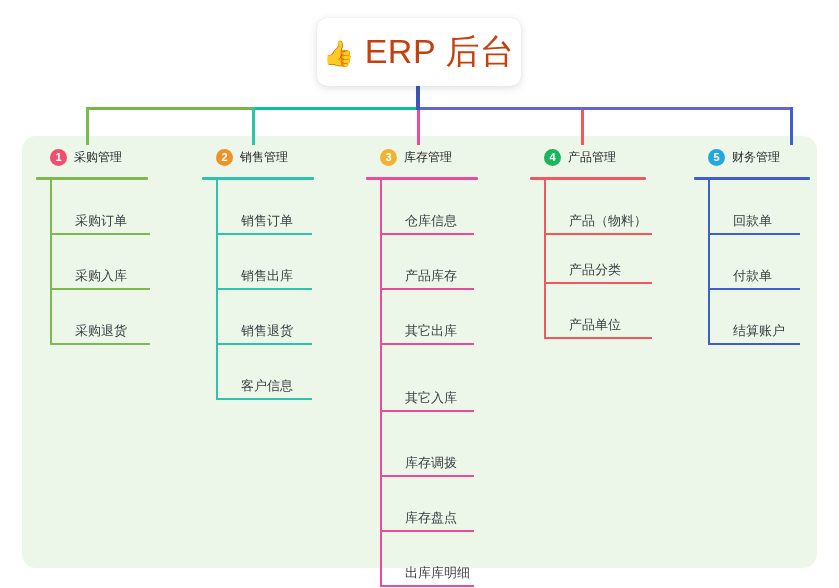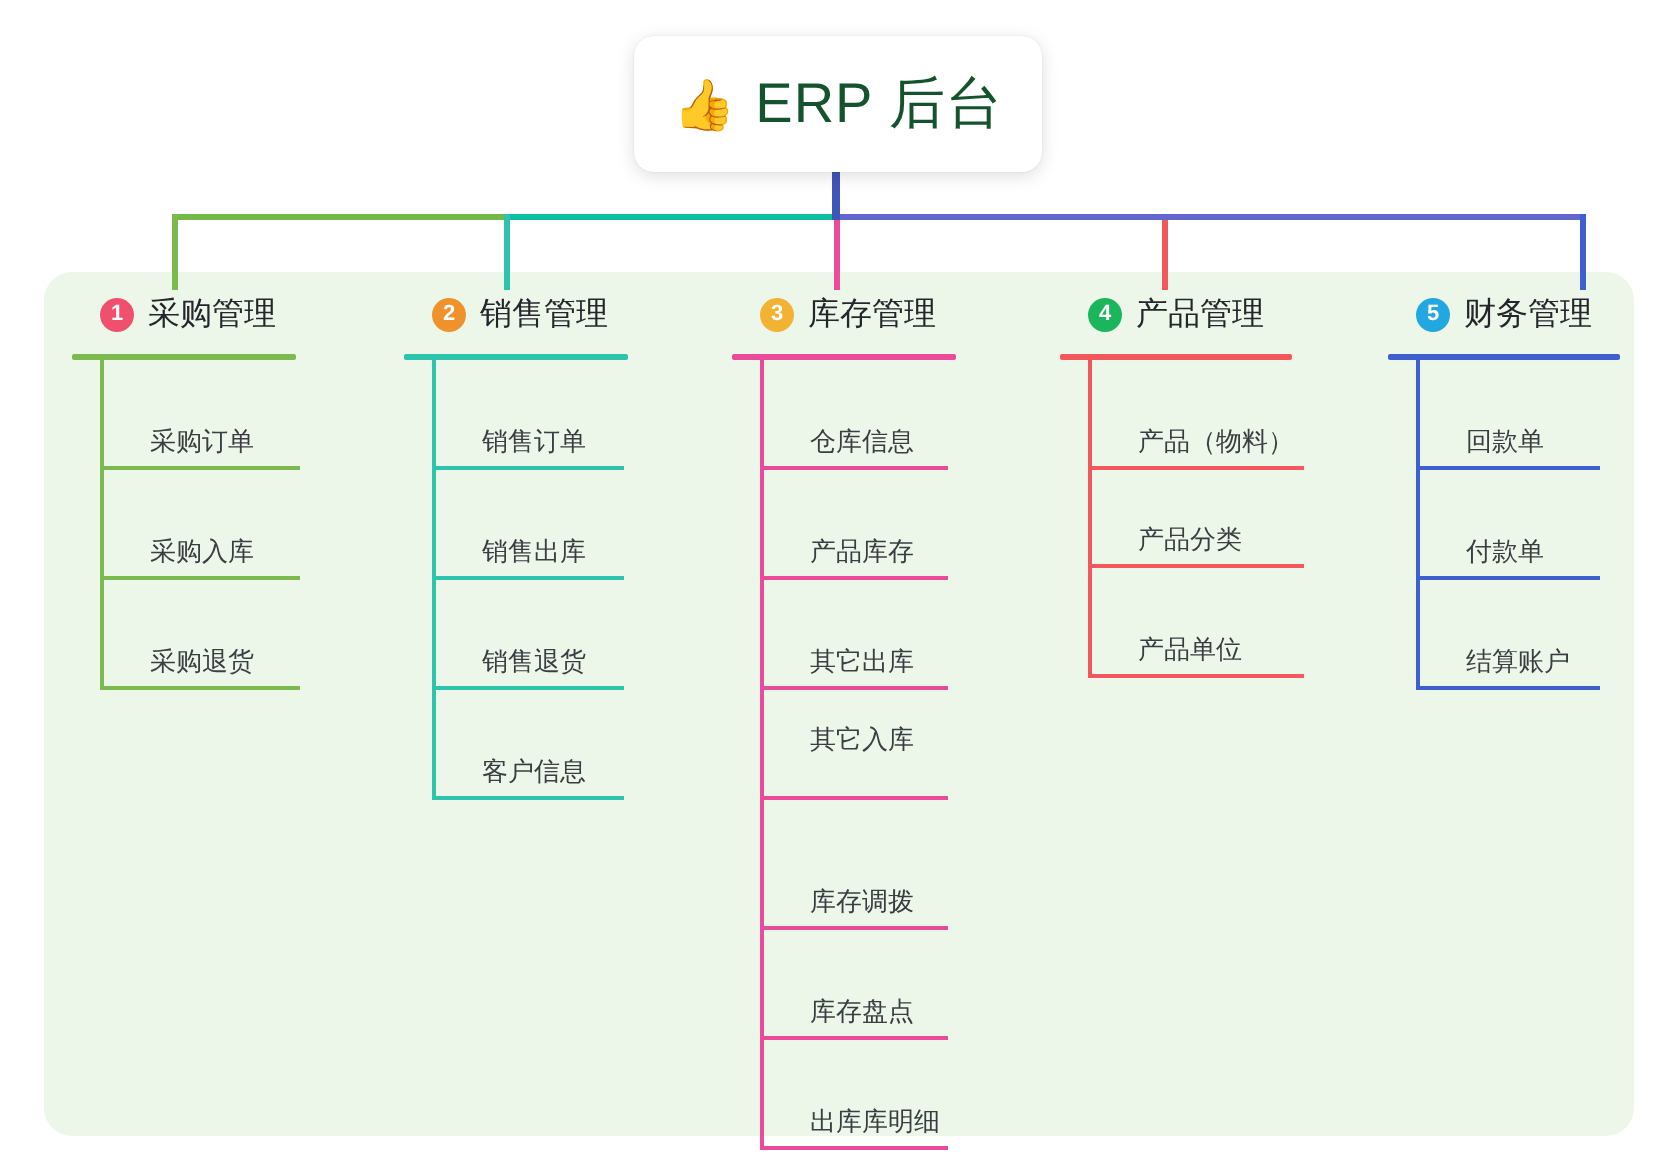--- a/index.html
+++ b/index.html
@@ -39,22 +39,22 @@
     box-sizing: border-box;
     z-index: 6;
   }
   #root-card .thumb-icon {
     font-size: 25px;
     line-height: 1;
     display: block;
     margin-top: 2px;
   }
   #root-card .root-title {
-    font-size: 28px;
-    color: #14532d;
+    font-size: 34px;
+    color: #c2410c;
     letter-spacing: 0.5px;
     white-space: nowrap;
   }
 
   
   .vline, .hline {
     position: absolute;
     z-index: 3;
   }
 
@@ -89,21 +89,21 @@
     height: 17px;
     border-radius: 50%;
     color: #ffffff;
     font-size: 11px;
     line-height: 17px;
     text-align: center;
     font-weight: bold;
     flex: 0 0 auto;
   }
   .col-title {
-    font-size: 16px;
+    font-size: 12px;
     color: #24262b;
     white-space: nowrap;
   }
   .col-rule {
     height: 3px;
     margin-top: 7px;
     border-radius: 1px;
   }
 
   .items {
@@ -229,21 +229,21 @@
         <div class="item" style="height: 55px;">
           <span class="item-spine" style="background: rgb(234, 75, 155);"></span>
           <span class="item-label">产品库存</span>
           <span class="item-underline" style="background: rgb(234, 75, 155); width: 94px;"></span>
         </div>
         <div class="item" style="height: 55px;">
           <span class="item-spine" style="background: rgb(234, 75, 155);"></span>
           <span class="item-label">其它出库</span>
           <span class="item-underline" style="background: rgb(234, 75, 155); width: 94px;"></span>
         </div>
-        <div class="item" style="height: 55px; align-items: center;">
+        <div class="item" style="height: 67px;">
           <span class="item-spine" style="background: rgb(234, 75, 155);"></span>
           <span class="item-label">其它入库</span>
           <span class="item-underline" style="background: rgb(234, 75, 155); width: 94px;"></span>
         </div>
         <div class="item" style="height: 65px;">
           <span class="item-spine" style="background: rgb(234, 75, 155);"></span>
           <span class="item-label">库存调拨</span>
           <span class="item-underline" style="background: rgb(234, 75, 155); width: 94px;"></span>
         </div>
         <div class="item" style="height: 55px;">

